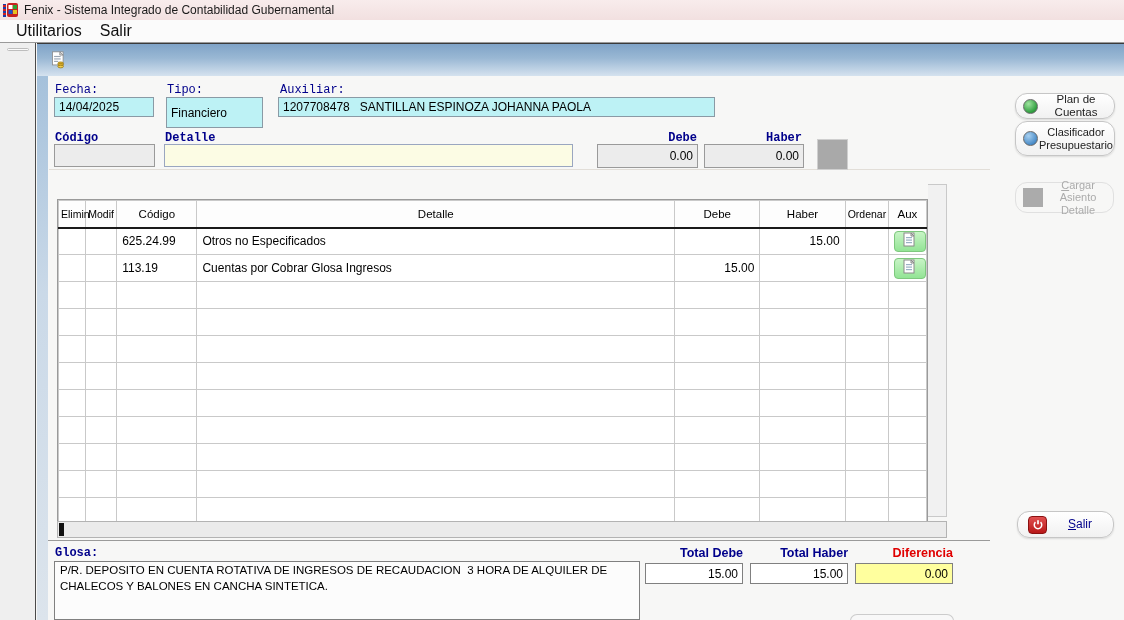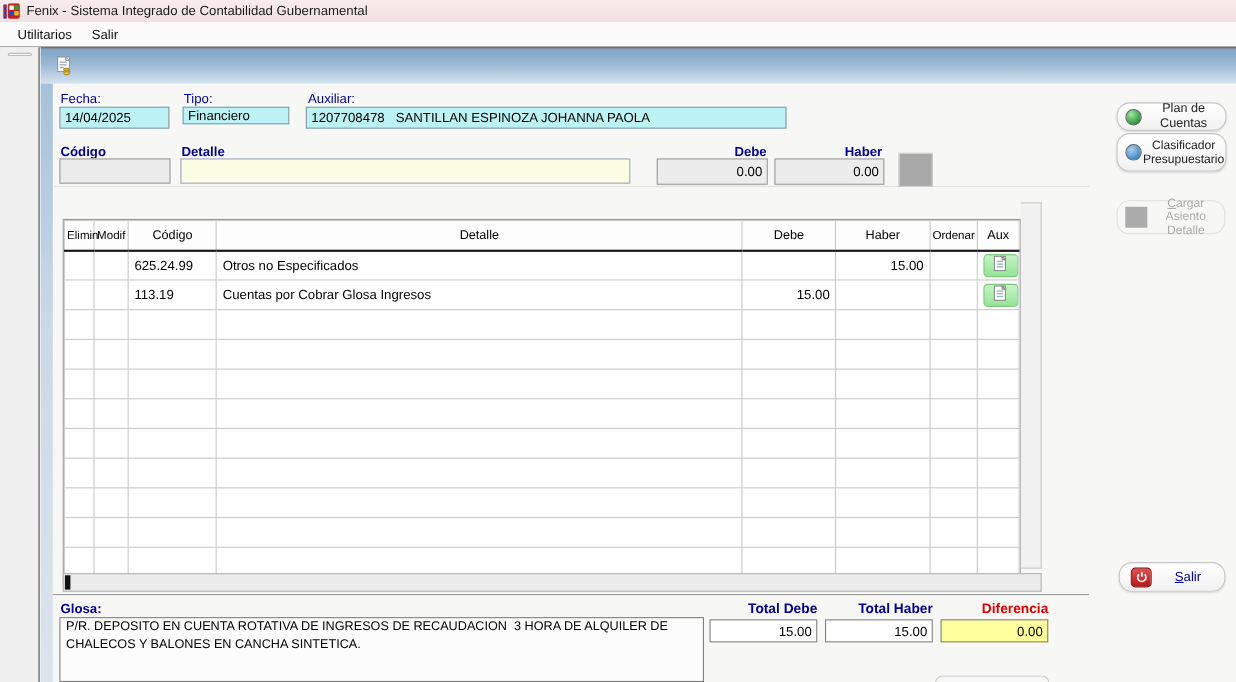--- a/index.html
+++ b/index.html
@@ -6,34 +6,34 @@
   html,body { width:1124px; height:620px; overflow:hidden; }
   body { font-family:"Liberation Sans","DejaVu Sans",sans-serif; background:#F7F7F6; position:relative; font-size:12px; color:#000; }
 
   
   .titlebar { position:absolute; left:0; top:0; width:1124px; height:20px;
     background:linear-gradient(180deg,#F8ECEC,#F2E0E0); display:flex; align-items:center; padding-left:3px; }
   .titlebar .app-ico { width:16px; height:15px; margin-right:5px; }
   .title-text { font-size:12px; color:#1a1a1a; }
   .menubar { position:absolute; left:0; top:20px; width:1124px; height:23px; background:#FBFBFB;
     display:flex; align-items:center; padding-left:8px; gap:2px; border-bottom:1px solid #9a9a9a; }
-  .menu-item { padding:3px 8px; font-size:12px; color:#111; cursor:default; }
+  .menu-item { padding:3px 8px; font-size:16px; color:#111; cursor:default; }
 
   
   .left-panel { position:absolute; left:0; top:43px; width:36px; height:577px; background:#EFEFEF; border-right:1px solid #4a4a4a; }
   .left-grip { position:absolute; left:7px; top:5px; width:22px; height:3px; border:1px solid #bdbdbd; border-radius:2px; background:#fafafa; }
   .main { position:absolute; left:37px; top:43px; width:1087px; height:577px; background:#F7F7F6; }
   .toolbar { position:absolute; left:0; top:0; width:1087px; height:33px;
     background:linear-gradient(180deg,#7FA3C7 0%,#9AB8D4 45%,#D5E2EF 100%); border-top:1px solid #3a3a3a; }
   .blue-strip { position:absolute; left:0; top:33px; width:11px; height:544px;
     background:linear-gradient(180deg,#A5C1DB 0%,#CAD9E8 40%,#DCE4EC 100%); }
   .tb-ico { position:absolute; left:11px; top:5px; width:22px; height:22px; padding:2px; border-radius:3px; }
 
   
-  .lbl { position:absolute; color:#00008B; font-size:12px; }
+  .lbl { position:absolute; color:#00008B; font-size:12px;font-family:Liberation Mono, monospace; }
   .lbl.b { font-weight:bold; }
   .fld { position:absolute; border:1px solid #8a9aa5; font-size:12px; padding:0 4px;
     font-family:"Liberation Sans",sans-serif; outline:none; }
   .cyan { background:#BDF2F5; }
   .gray { background:#ECECEC; border:1px solid #9a9a9a; }
   .yellowish { background:#FCFCE4; border:1px solid #9aa6c0; }
   .num { text-align:right; }
   .sep { position:absolute; left:12px; top:126px; width:941px; height:1px; background:#E2DED8; }
   .sq-btn { position:absolute; left:780px; top:96px; width:31px; height:31px; background:#A9A9A9;
     border:1px solid #cfcfcf; }
@@ -122,21 +122,21 @@
       <ellipse cx="13" cy="15" rx="3.4" ry="1.6" fill="#e8b830" stroke="#9a7a10"></ellipse>
       <ellipse cx="13" cy="17" rx="3.4" ry="1.6" fill="#e8b830" stroke="#9a7a10"></ellipse>
       <ellipse cx="13" cy="19" rx="3.4" ry="1.6" fill="#f0cc50" stroke="#9a7a10"></ellipse>
     </svg>
   </div>
   <div class="blue-strip"></div>
 
   <div class="lbl" style="left:18px; top:40px;">Fecha:</div>
   <input class="fld cyan" style="left: 17px; top: 54px; width: 100px; height: 20px;" value="14/04/2025">
   <div class="lbl" style="left:130px; top:40px;">Tipo:</div>
-  <input class="fld cyan" style="left: 129px; top: 54px; width: 97px; height: 16px;" value="Financiero">
+  <input class="fld cyan" style="left: 129px; top: 54px; width: 97px; height: 31px;" value="Financiero">
   <div class="lbl" style="left:243px; top:40px;">Auxiliar:</div>
   <input class="fld cyan" style="left: 241px; top: 54px; width: 437px; height: 20px;" value="1207708478   SANTILLAN ESPINOZA JOHANNA PAOLA">
 
   <div class="sep"></div>
 
   <div class="lbl b" style="left:18px; top:88px;">Código</div>
   <input class="fld gray" style="left: 17px; top: 101px; width: 101px; height: 23px;" value="">
   <div class="lbl b" style="left:128px; top:88px;">Detalle</div>
   <input class="fld yellowish" style="left: 127px; top: 101px; width: 409px; height: 23px;" value="">
   <div class="lbl b" style="left:600px; top:88px; width:60px; text-align:right;">Debe</div>

